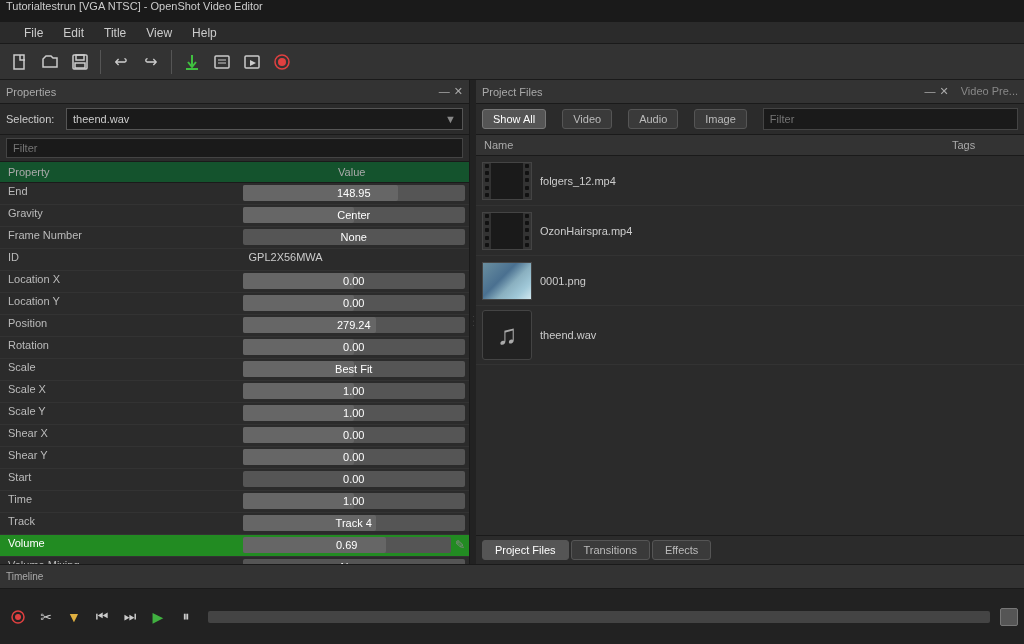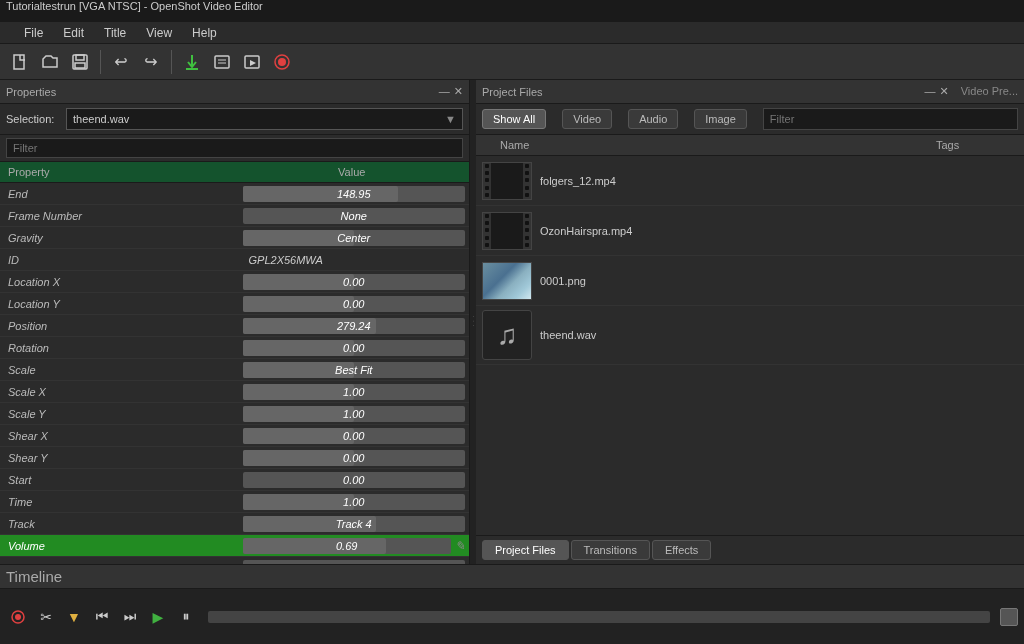--- a/index.html
+++ b/index.html
@@ -40,42 +40,42 @@
     #prop-table-header { display: flex; background: #14532d; border-bottom: 1px solid #1a1a1a; padding: 2px 0; }
     .prop-col-header { color: #aaa; font-size: 11px; padding: 2px 8px; }
     .prop-col-header.property { flex: 1; }
     .prop-col-header.value { flex: 1; text-align: center; }
 
     #prop-scroll { flex: 1; overflow-y: auto; background: #2b2b2b; }
     #prop-scroll::-webkit-scrollbar { width: 8px; }
     #prop-scroll::-webkit-scrollbar-track { background: #222; }
     #prop-scroll::-webkit-scrollbar-thumb { background: #555; }
 
-    .prop-row { display: flex; align-items: center; border-bottom: 1px solid #333; min-height: 22px; font-style: italic; }
+    .prop-row { display: flex; align-items: flex-start; border-bottom: 1px solid #333; min-height: 22px; }
     .prop-name { flex: 1; padding: 2px 8px; color: #bbb; font-size: 11px; }
     .prop-value-cell { flex: 1; padding: 2px 4px; display: flex; align-items: center; }
     .prop-slider { width: 100%; height: 16px; background: #555; border-radius: 2px; position: relative; display: flex; align-items: center; padding: 0 6px; cursor: pointer; }
     .prop-slider span { color: #fff; font-size: 11px; z-index: 1; position: relative; width: 100%; text-align: center; }
     .prop-slider-fill { position: absolute; left: 0; top: 0; height: 100%; background: #666; border-radius: 2px; }
     .prop-text { color: #ccc; font-size: 11px; padding: 0 6px; }
     .prop-row.volume-row { background: #228b22; }
     .prop-row.volume-row .prop-name { color: #fff; }
     .prop-edit-icon { color: #888; font-size: 12px; margin-left: 4px; cursor: pointer; }
 
     
     #right-panel { flex: 1; display: flex; flex-direction: column; }
     #project-header { background: #333; padding: 3px 6px; display: flex; align-items: center; justify-content: space-between; border-bottom: 1px solid #1a1a1a; height: 24px; }
     #project-header span { color: #aaa; font-size: 11px; }
 
     #project-filter-tabs { display: flex; align-items: center; padding: 4px 6px; background: #2b2b2b; border-bottom: 1px solid #1a1a1a; gap: 16px; }
     .filter-tab { padding: 3px 10px; border: 1px solid #555; background: #3a3a3a; color: #bbb; font-size: 11px; cursor: pointer; border-radius: 3px; }
     .filter-tab.active { background: #555; color: #fff; border-color: #777; }
     #filter-text-input { background: #1a1a1a; border: 1px solid #444; color: #ccc; padding: 2px 6px; font-size: 11px; height: 22px; flex: 1; }
 
-    #project-col-header { display: flex; background: #333; border-bottom: 1px solid #1a1a1a; padding: 2px 16px; }
+    #project-col-header { display: flex; background: #333; border-bottom: 1px solid #1a1a1a; padding: 2px 0; }
     .proj-col { color: #aaa; font-size: 11px; padding: 2px 8px; }
     .proj-col.name { flex: 1; }
     .proj-col.tags { width: 80px; }
 
     #project-list { flex: 1; overflow-y: auto; background: #2b2b2b; }
     #project-list::-webkit-scrollbar { width: 8px; }
     #project-list::-webkit-scrollbar-track { background: #222; }
     #project-list::-webkit-scrollbar-thumb { background: #555; }
 
     .proj-item { display: flex; align-items: center; border-bottom: 1px solid #333; padding: 4px 6px; gap: 8px; min-height: 50px; }
@@ -93,21 +93,21 @@
     .bottom-tab { padding: 3px 12px; background: #3a3a3a; border: 1px solid #555; color: #bbb; font-size: 11px; cursor: pointer; border-radius: 3px; }
     .bottom-tab.active { background: #555; color: #fff; }
 
     
     .v-resize { width: 6px; background: #222; cursor: col-resize; display: flex; align-items: center; justify-content: center; flex-shrink: 0; }
     .v-resize-dots { color: #555; font-size: 8px; writing-mode: vertical-lr; letter-spacing: 2px; }
 
     
     #timeline { height: 80px; background: #222; border-top: 1px solid #1a1a1a; display: flex; flex-direction: column; }
     #timeline-header { background: #333; padding: 3px 6px; display: flex; align-items: center; justify-content: space-between; border-bottom: 1px solid #1a1a1a; height: 24px; }
-    #timeline-header span { color: #aaa; font-size: 15px; }
+    #timeline-header span { color: #aaa; font-size: 10px; }
     #timeline-toolbar { display: flex; align-items: center; padding: 3px 6px; gap: 4px; flex: 1; }
     .tl-btn { width: 24px; height: 24px; background: transparent; border: none; cursor: pointer; display: flex; align-items: center; justify-content: center; color: #ccc; font-size: 14px; border-radius: 3px; }
     .tl-btn.red { color: #e04040; }
     .tl-btn.yellow { color: #e0b040; }
     .tl-btn.green { color: #40b040; }
     .tl-slider { flex: 1; height: 12px; background: #444; border-radius: 2px; margin: 0 6px; cursor: pointer; }
     .tl-square { width: 18px; height: 18px; background: #555; border: 1px solid #777; cursor: pointer; border-radius: 2px; }
   </style>
 </head>
 <body>
@@ -208,34 +208,34 @@
     <div class="prop-row">
           <div class="prop-name">End</div>
           <div class="prop-value-cell">
             <div class="prop-slider">
               <div class="prop-slider-fill" style="width: 70%;"></div>
               <span>148.95</span>
             </div>
           </div>
         </div>
         <div class="prop-row">
+          <div class="prop-name">Gravity</div>
+          <div class="prop-value-cell">
+            <div class="prop-slider">
+              <div class="prop-slider-fill" style="width: 50%;"></div>
+              <span>Center</span>
+            </div>
+          </div>
+        </div>
+        <div class="prop-row">
           <div class="prop-name">Frame Number</div>
           <div class="prop-value-cell">
             <div class="prop-slider">
               <div class="prop-slider-fill" style="width: 0%;"></div>
               <span>None</span>
-            </div>
-          </div>
-        </div>
-        <div class="prop-row">
-          <div class="prop-name">Gravity</div>
-          <div class="prop-value-cell">
-            <div class="prop-slider">
-              <div class="prop-slider-fill" style="width: 50%;"></div>
-              <span>Center</span>
             </div>
           </div>
         </div>
         <div class="prop-row">
           <div class="prop-name">ID</div>
           <div class="prop-value-cell">
             <span class="prop-text">GPL2X56MWA</span>
           </div>
         </div>
         <div class="prop-row">

